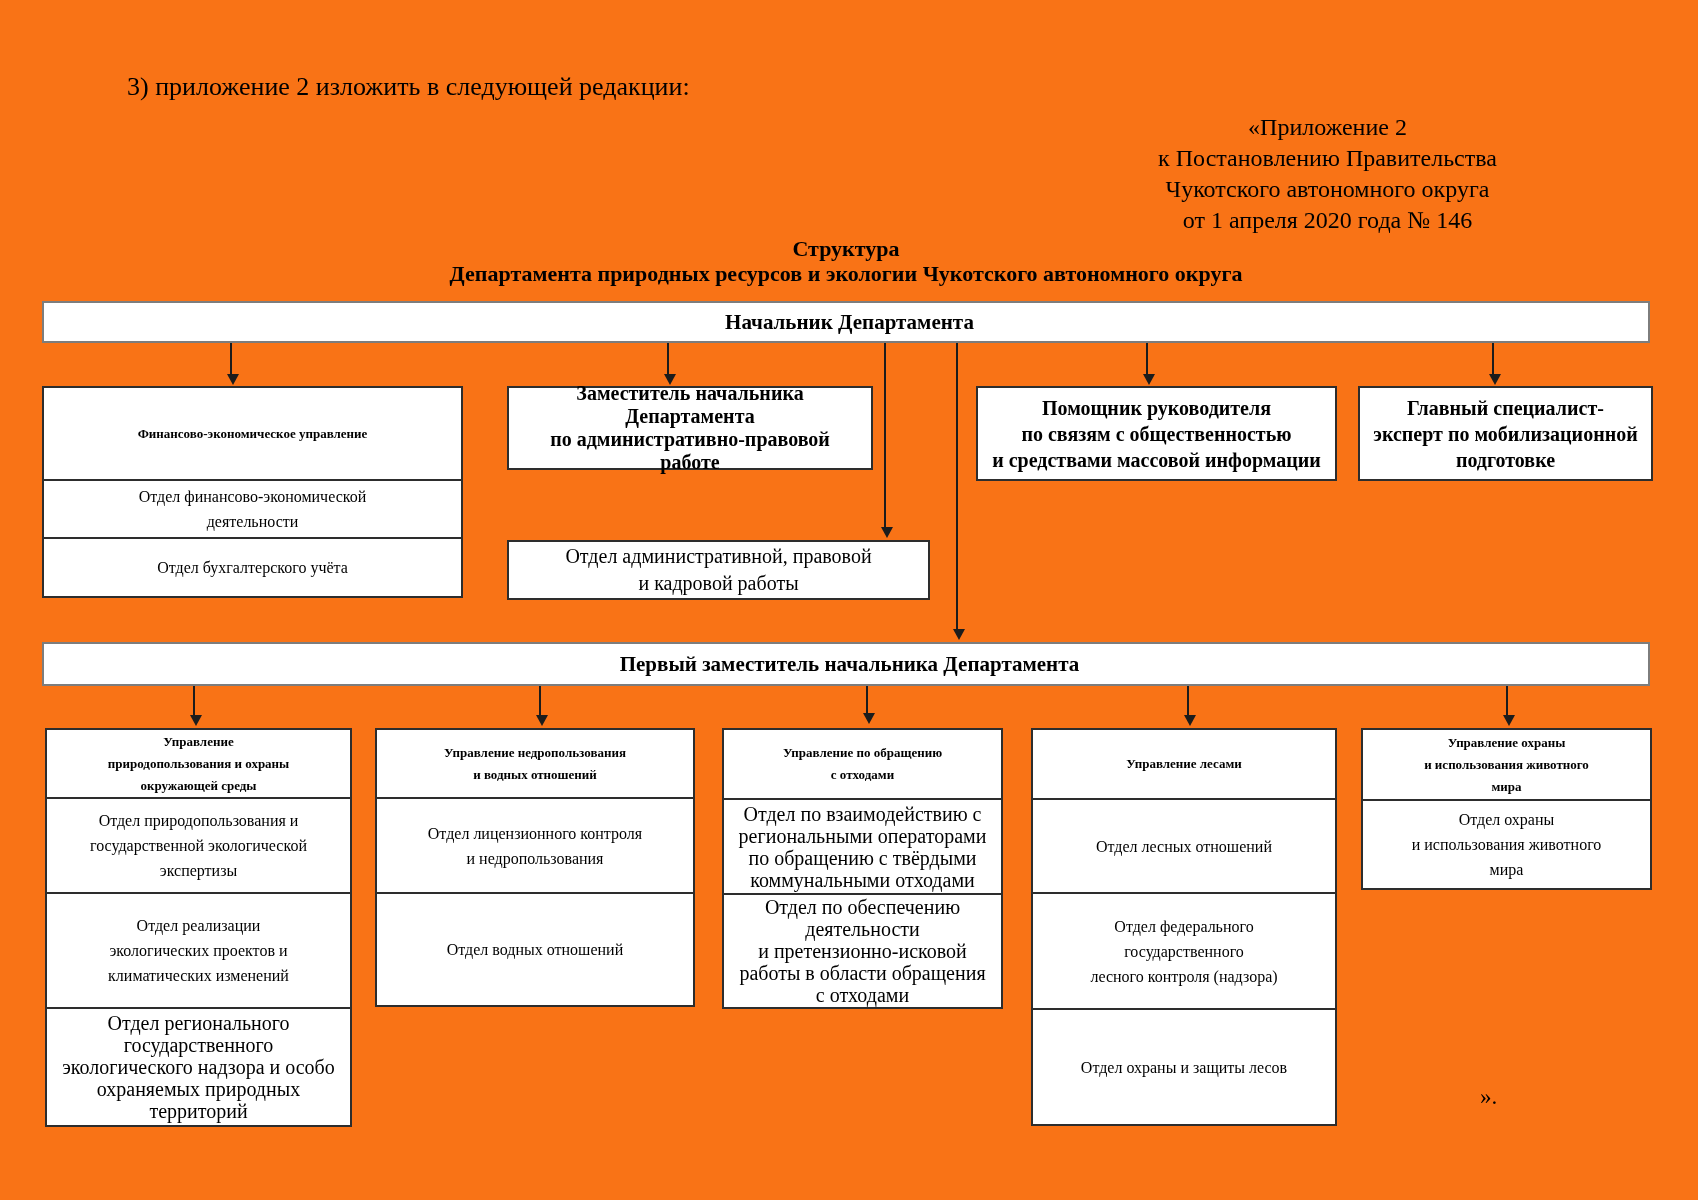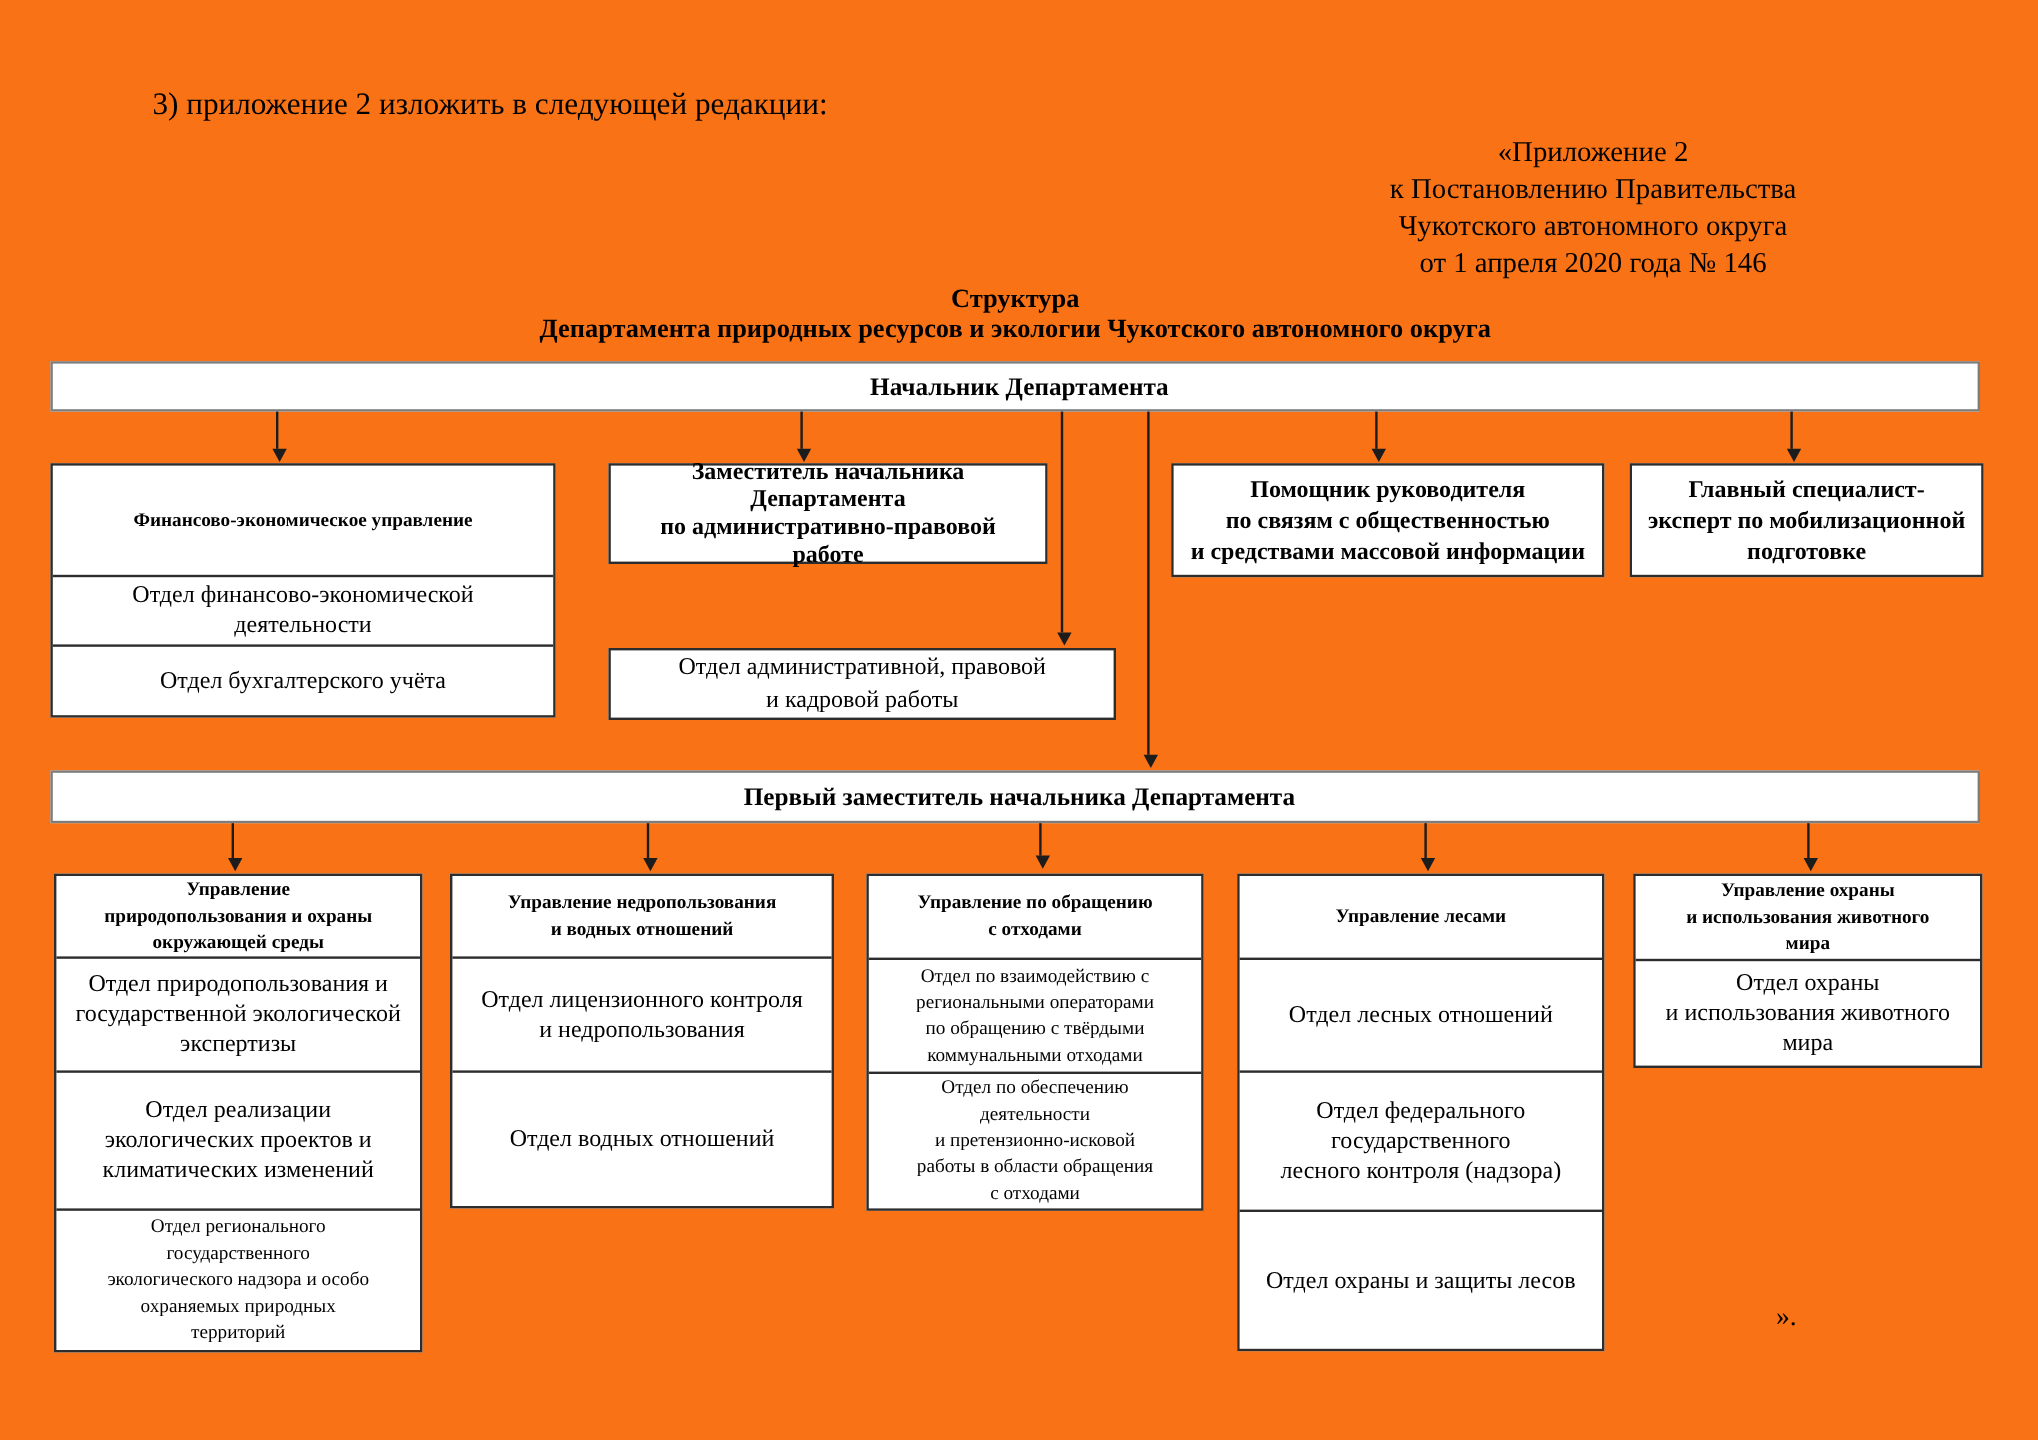--- a/index.html
+++ b/index.html
@@ -17,24 +17,24 @@
   .box{position:absolute;box-sizing:border-box;border:2px solid #2d2d2d;background:#fff;
     display:flex;align-items:center;justify-content:center;text-align:center;
     white-space:pre-line;padding:0 8px;}
   .wide{border-color:#7d7d7d;font-weight:bold;font-size:21px;padding-left:15px;}
   .b-bold{font-weight:bold;font-size:20px;line-height:26px;}
   .lh23{line-height:23px;}
   .plain{font-size:20px;line-height:27px;}
 
   .unit{position:absolute;box-sizing:border-box;border:2px solid #2d2d2d;background:#fff;}
   .cell{box-sizing:border-box;display:flex;align-items:center;justify-content:center;
-    text-align:center;white-space:pre-line;font-size:20px;line-height:25px;padding:0 4px;}
+    text-align:center;white-space:pre-line;font-size:16px;line-height:25px;padding:0 4px;}
   .cell + .cell{border-top:2px solid #2d2d2d;}
-  .unit-title{font-weight:bold;font-size:16px;line-height:22px;}
-  .tight{font-size:16px;line-height:22px;}
+  .unit-title{font-weight:bold;font-size:13px;line-height:22px;}
+  .tight{font-size:20px;line-height:22px;}
 
   .arrow{position:absolute;width:0;border-left:2px solid #1c1c1c;}
   .arrow::after{content:"";position:absolute;bottom:-11px;left:-5px;width:0;height:0;
     border-left:6px solid transparent;border-right:6px solid transparent;
     border-top:11px solid #1c1c1c;}
 </style>
 </head>
 <body>
 
 <div class="page">

